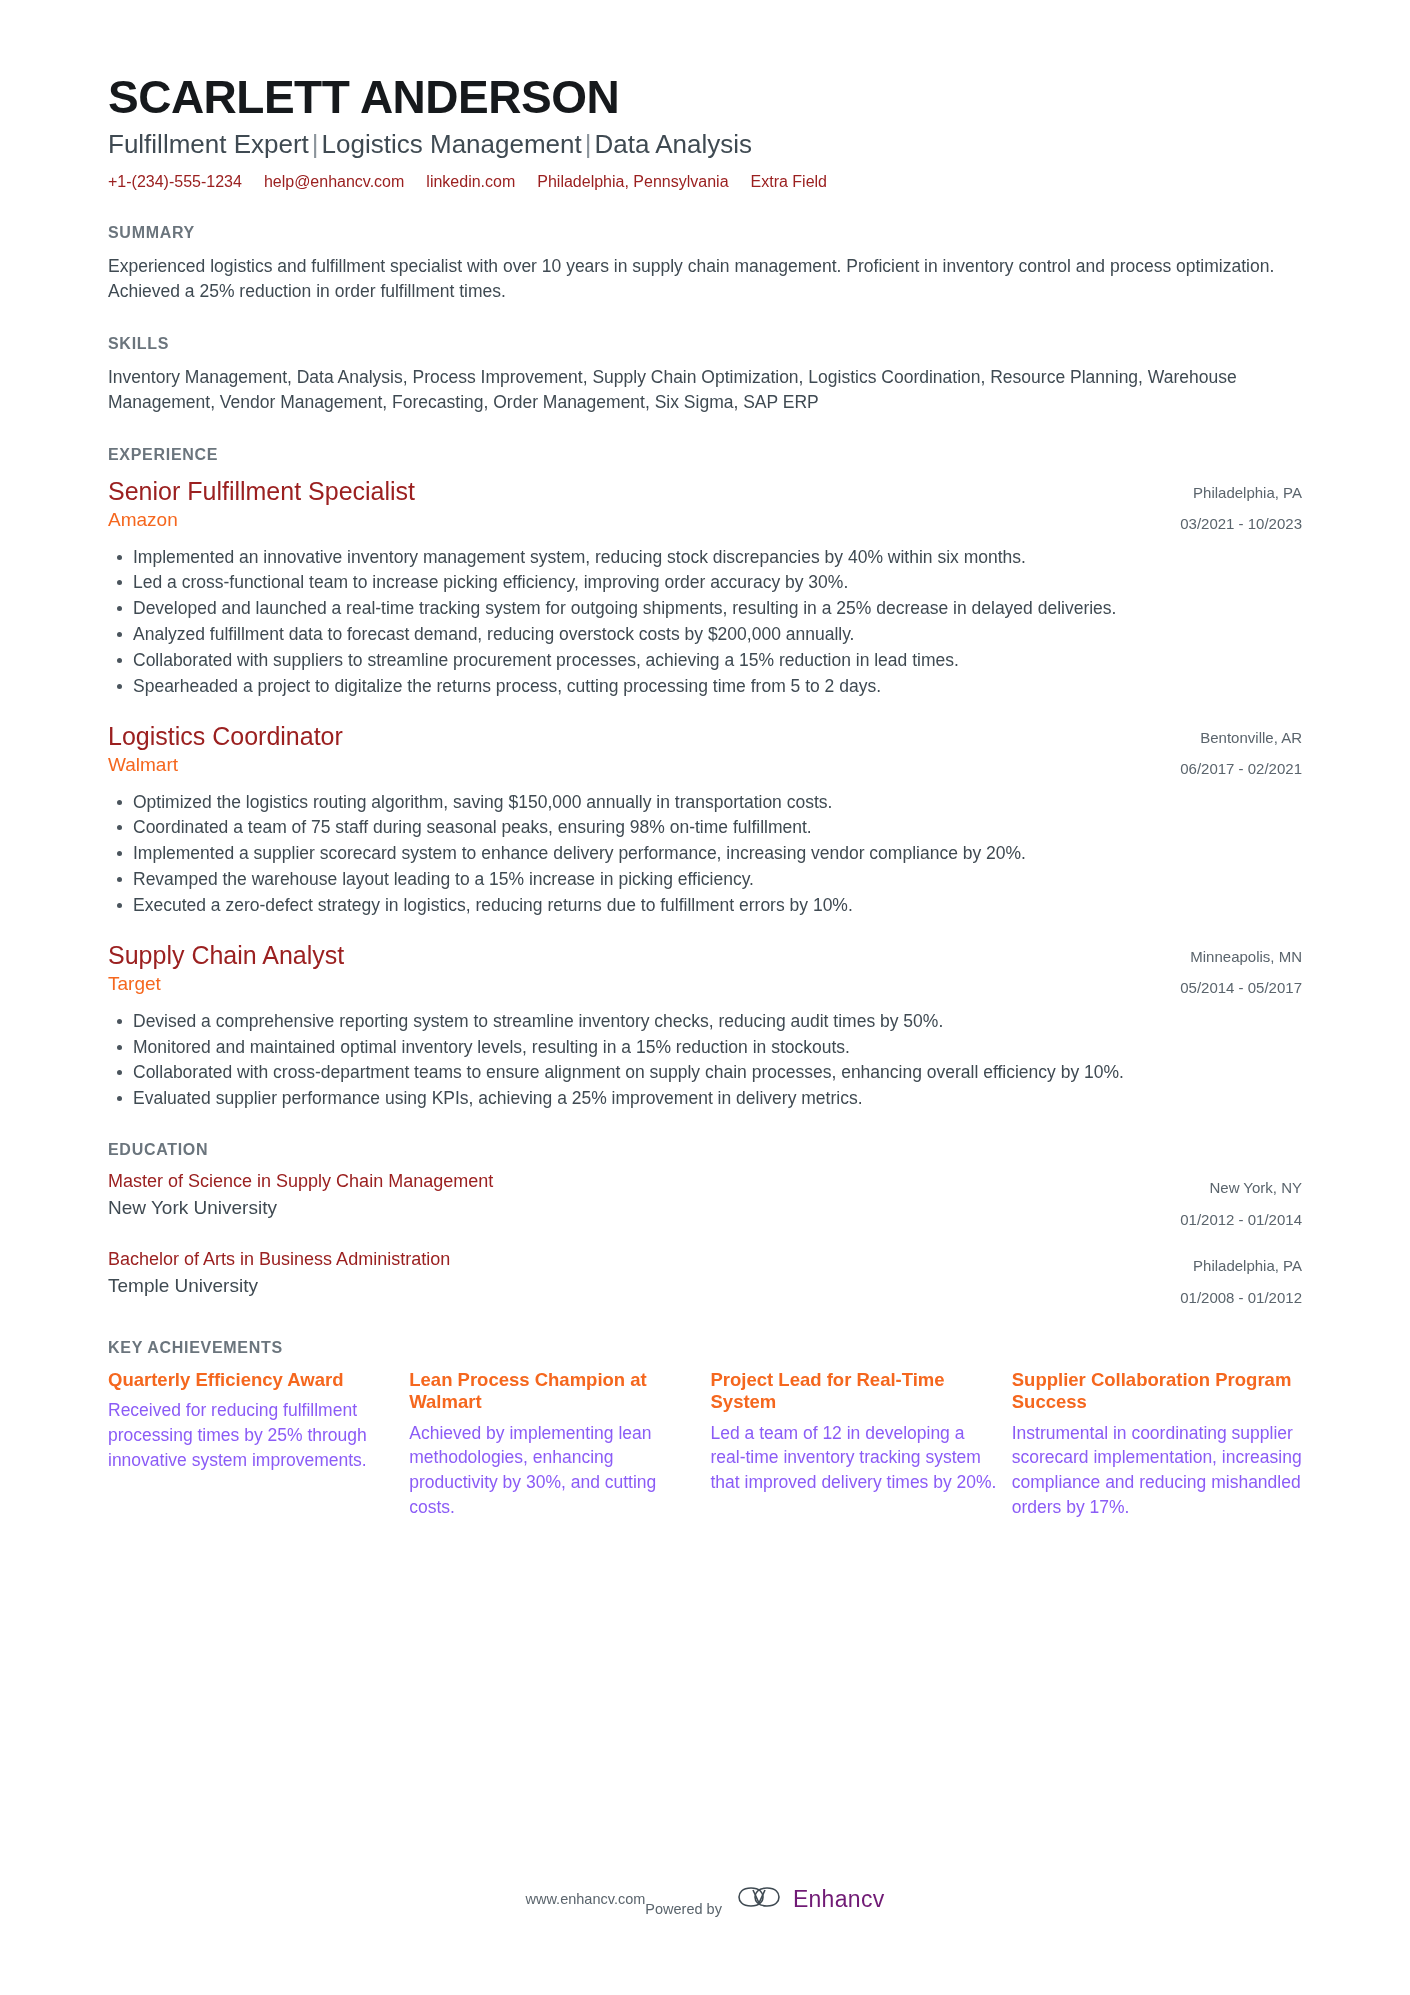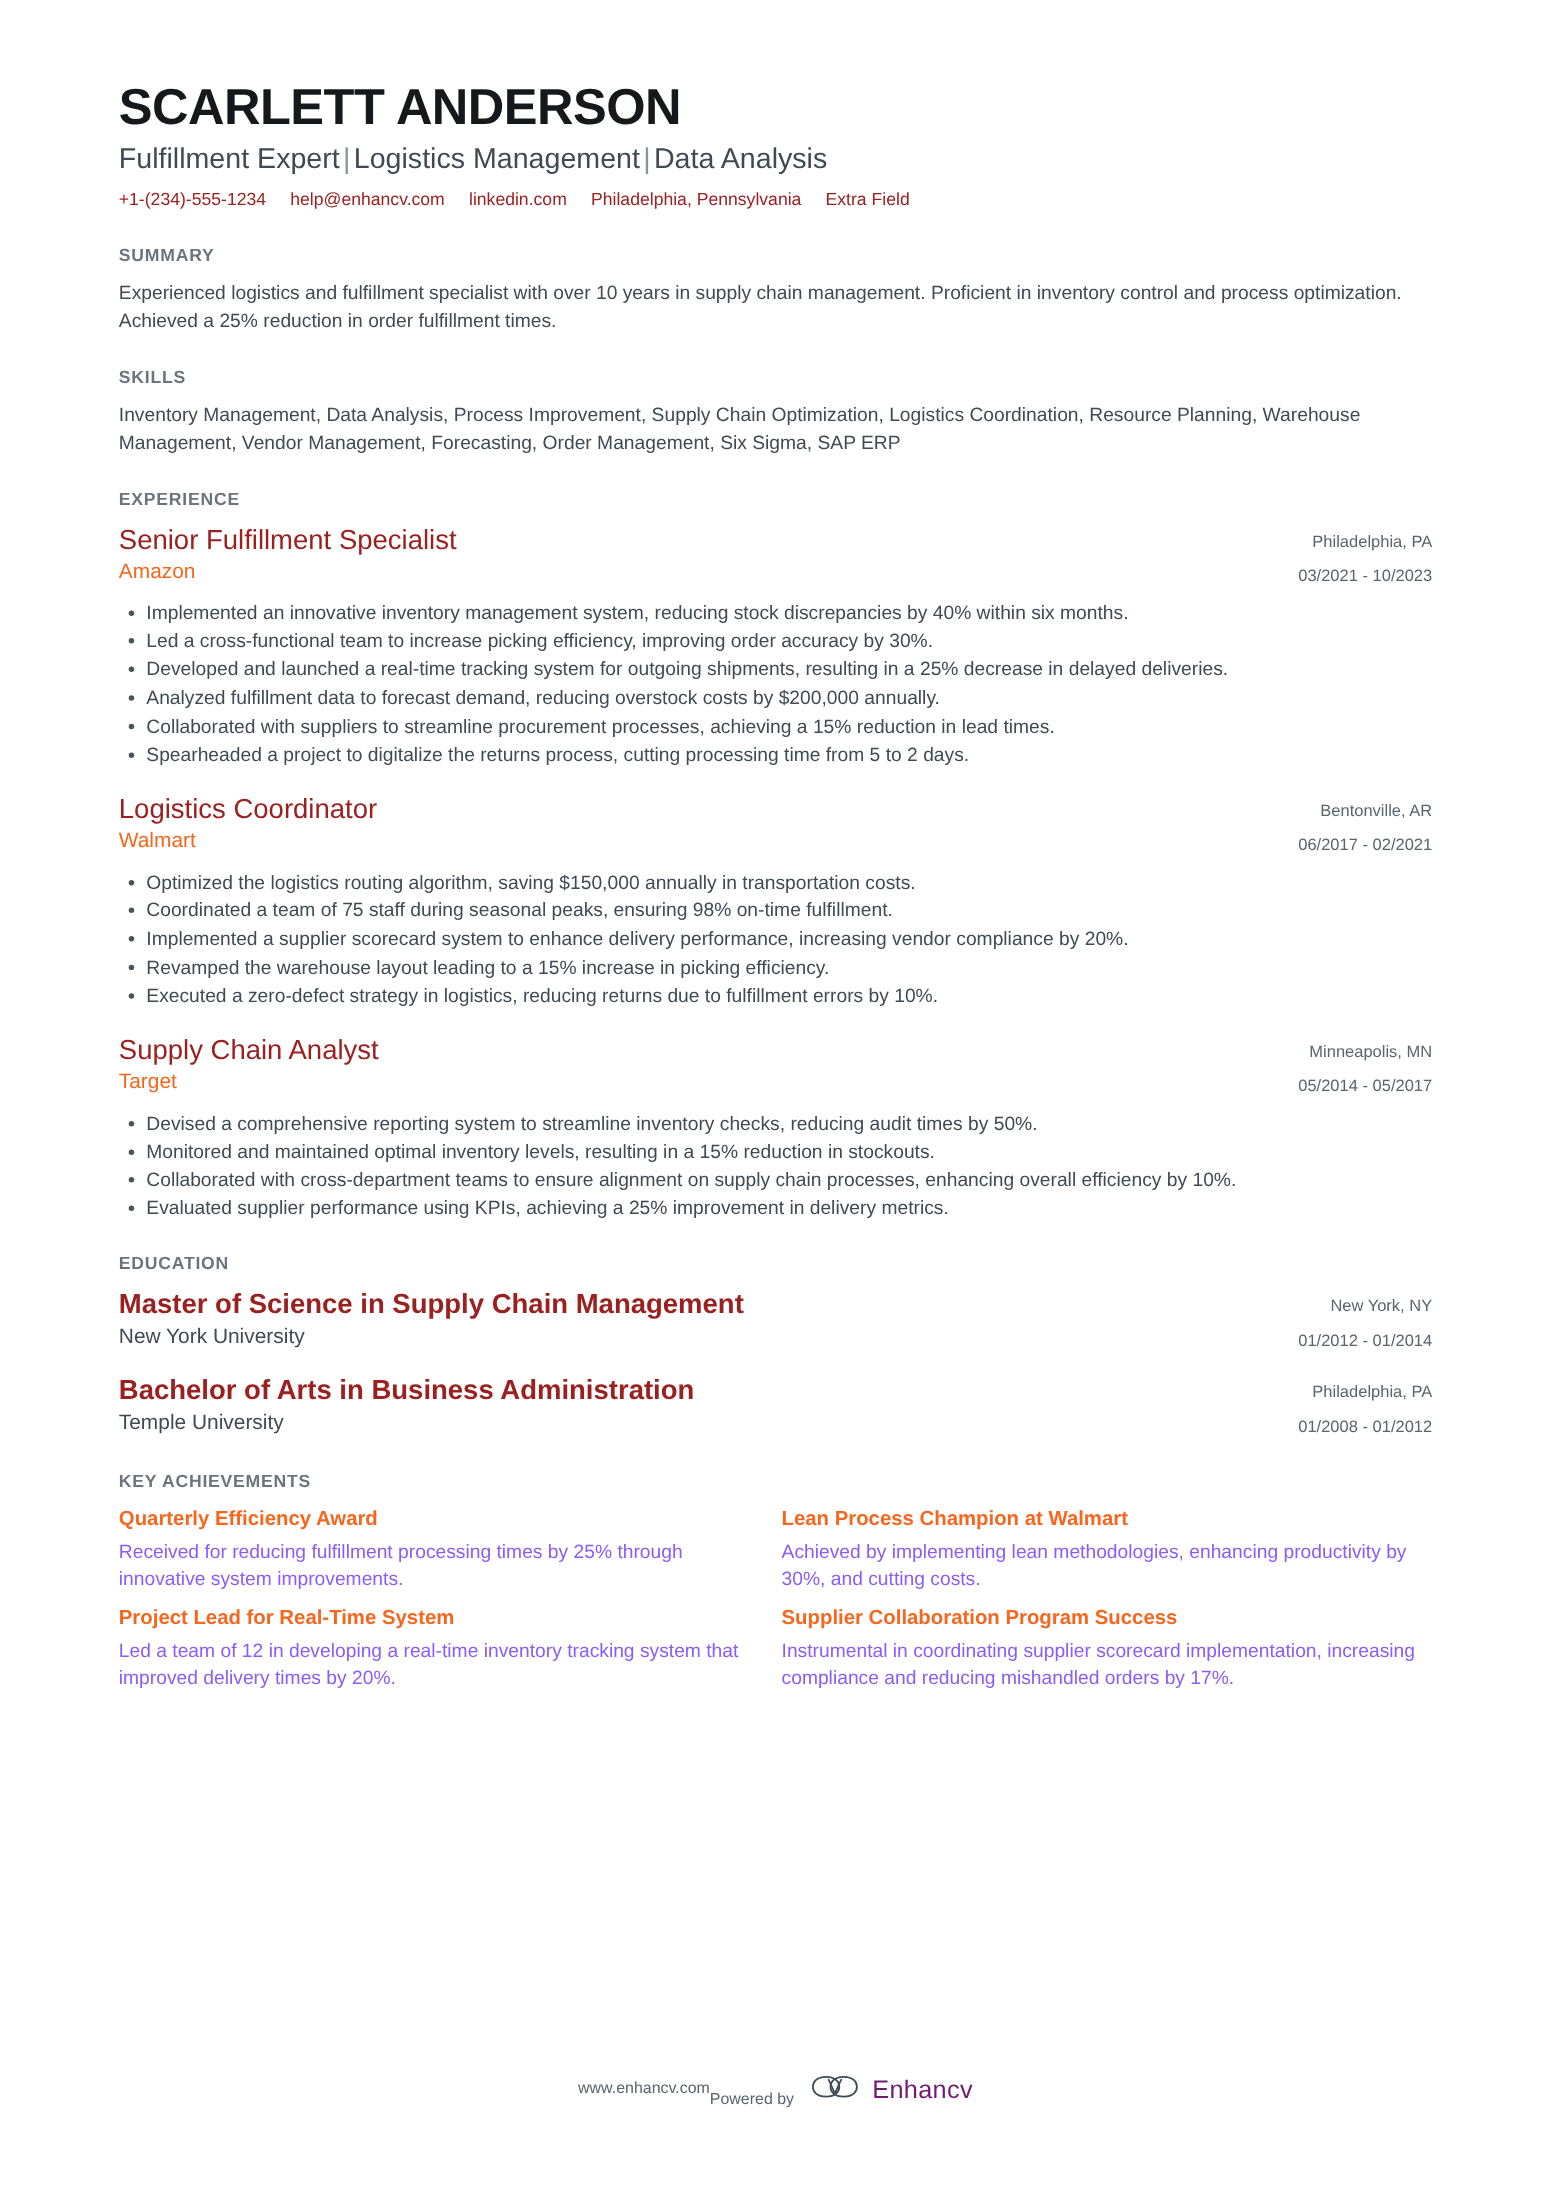--- a/index.html
+++ b/index.html
@@ -150,37 +150,37 @@
     height: 5px;
     border-radius: 50%;
     background: #4a545c;
   }
 
   
   .edu-entry {
     margin-bottom: 18px;
   }
   .edu-title {
-    font-size: 25px;
-    font-weight: 700;
+    font-size: 18px;
+    font-weight: 400;
     color: #9b2020;
     line-height: 1.2;
     margin: 0 0 3px 0;
   }
   .edu-school {
     font-size: 19px;
     color: #3f4a52;
     line-height: 1.25;
     margin: 0;
   }
 
   
   .ach-grid {
     display: grid;
-    grid-template-columns: 1fr 1fr;
+    grid-template-columns: 1fr 1fr 1fr 1fr;
     column-gap: 36px;
     row-gap: 26px;
     margin-top: 4px;
     gap: 11px;
   }
   .ach-item { }
   .ach-title {
     font-size: 18.5px;
     font-weight: bold;
     color: #f5671e;

